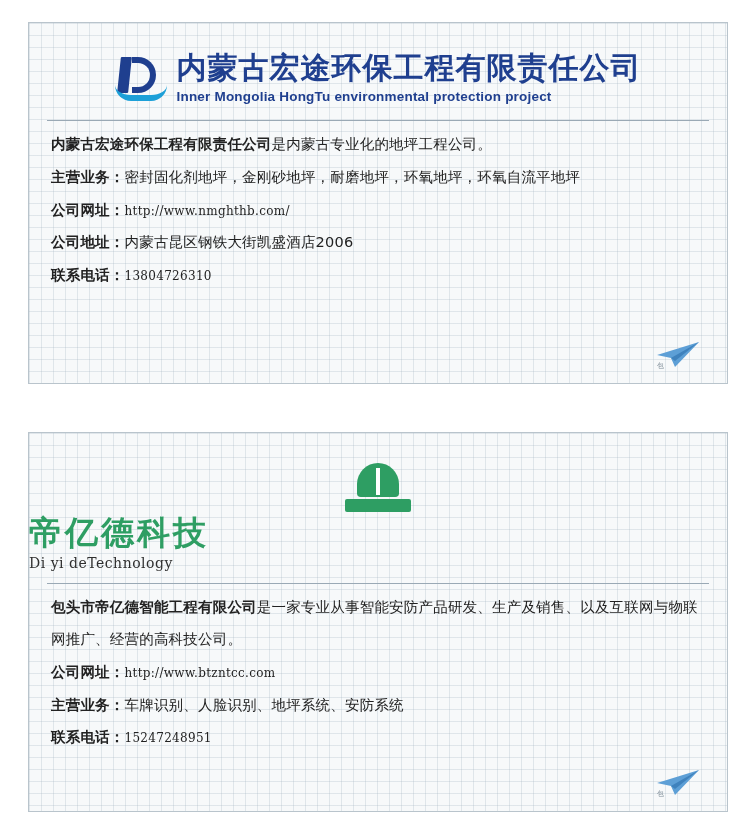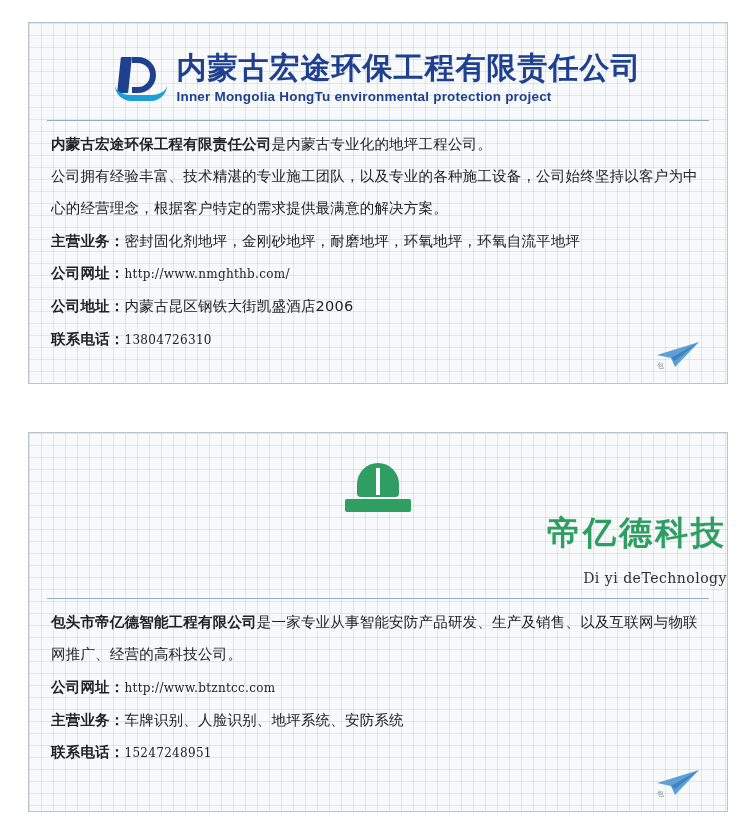--- a/index.html
+++ b/index.html
@@ -96,21 +96,21 @@
     margin-top: 3px;
   }
   .logo1-rule {
     margin: 10px 18px 0 18px;
     border-bottom: 1px solid #9aa9b5;
   }
 
   
   .logo2 {
     padding-top: 30px;
-    text-align: right;
+    text-align: left;
   }
   .logo2-mark {
     width: 66px;
     height: 50px;
     margin: 0 auto 2px auto;
     position: relative;
   }
   .logo2-mark .leaf {
     position: absolute;
     left: 12px; top: 0;
@@ -138,21 +138,21 @@
     font-weight: bold;
     color: #2e9e63;
     letter-spacing: 3px;
     line-height: 1.1;
   }
   .logo2-en {
     font-family: "DejaVu Serif", serif;
     font-size: 14px;
     color: #2f2f2f;
     letter-spacing: 0.5px;
-    margin-top: 19px;
+    margin-top: 4px;
   }
   .logo2-rule {
     margin: 12px 18px 0 18px;
     border-bottom: 1px solid #9aa9b5;
   }
 
   
   .body-text {
     padding: 8px 22px 0 22px;
   }
@@ -212,23 +212,20 @@
         <div class="logo1-cn">内蒙古宏途环保工程有限责任公司</div>
         <div class="logo1-en">Inner Mongolia HongTu environmental protection project</div>
       </div>
     </div>
     <div class="logo1-rule"></div>
 
     <div class="body-text">
       <div class="para">
         <b>内蒙古宏途环保工程有限责任公司</b><span>是内蒙古专业化的地坪工程公司。</span>
       </div>
-      <div class="para">
-        <span>公司拥有经验丰富、技术精湛的专业施工团队，以及专业的各种施工设备，公司始终坚持以客户为中心的经营理念，根据客户特定的需求提供最满意的解决方案。</span>
-      </div>
 
       <div class="line">
         <b>主营业务：</b><span>密封固化剂地坪，金刚砂地坪，耐磨地坪，环氧地坪，环氧自流平地坪</span>
       </div>
       <div class="line">
         <b>公司网址：</b><span class="mono">http://www.nmghthb.com/</span>
       </div>
       <div class="line">
         <b>公司地址：</b><span>内蒙古昆区钢铁大街凯盛酒店2006</span>
       </div>

